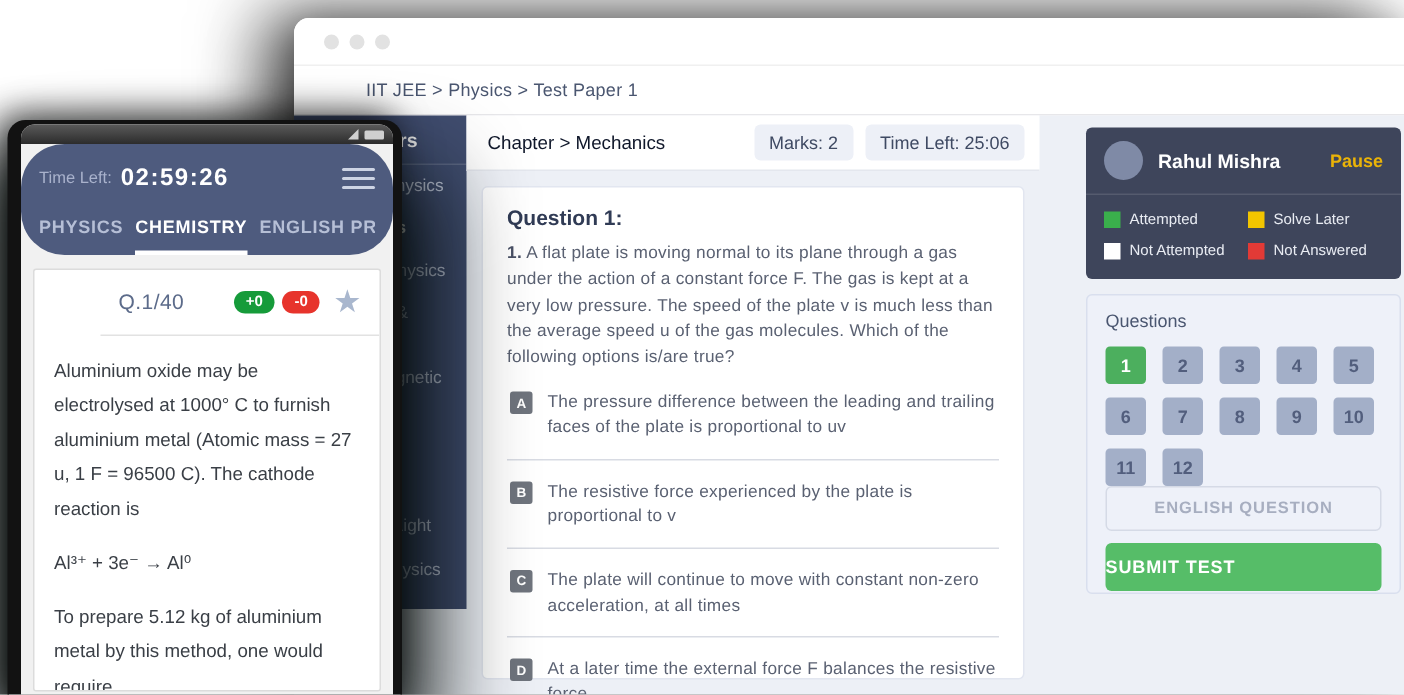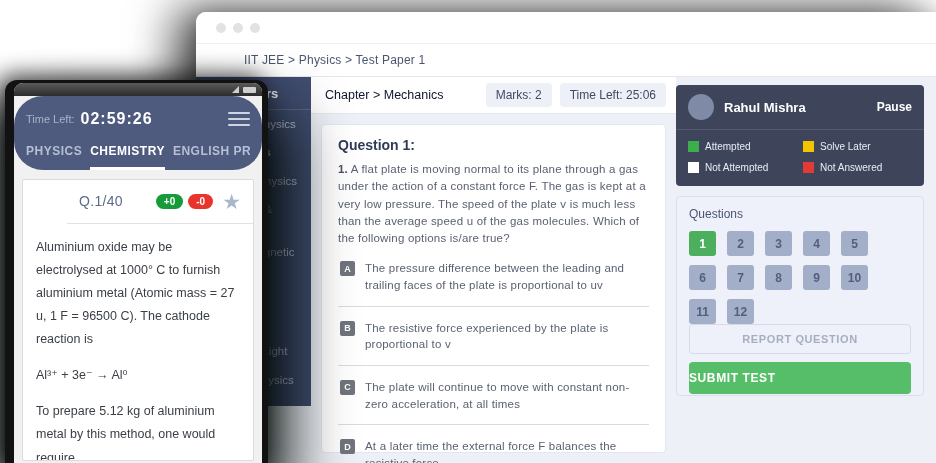--- a/index.html
+++ b/index.html
@@ -42,27 +42,27 @@
     height:100%; display:flex; flex-direction:column; }
   .q-title { font-size:14px; font-weight:bold; color:#303b55; margin-bottom:8px; }
   .q-text { font-size:11.5px; color:#5a6172; line-height:1.5; letter-spacing:0.2px; }
   .q-text b { color:#4a5166; }
   .opt-row { display:flex; gap:10px; padding:13px 2px 12px; border-bottom:1px solid #d8dbe3; }
   .opt-badge { width:15px; height:15px; flex:0 0 auto; background:#6f747d; border-radius:2px; color:#fff;
     font-size:9px; font-weight:bold; display:flex; align-items:center; justify-content:center; margin-top:1px; }
   .opt-text { font-size:11.5px; color:#5a6172; line-height:1.45; letter-spacing:0.2px; }
 
   
-  .rpanel { width:260px; flex:0 0 auto; padding:8px 12px 0 0; display:flex; flex-direction:column; }
+  .rpanel { width:212px; flex:0 0 auto; padding:8px 2px 0 0; display:flex; flex-direction:column;margin-left:31px; }
   .user-card { background:#3e455b; border-radius:4px; overflow:hidden; flex:0 0 auto; }
   .user-row { display:flex; align-items:center; gap:10px; padding:9px 12px;
     border-bottom:1px solid rgba(255,255,255,0.12); }
   .avatar { width:26px; height:26px; border-radius:50%; background:#7f8aa6; flex:0 0 auto; }
   .user-name { color:#fff; font-size:13px; font-weight:bold; flex:1; }
-  .pause { color:#ffffff; font-size:12px; font-weight:bold; cursor:pointer; }
+  .pause { color:#eab308; font-size:12px; font-weight:bold; cursor:pointer; }
   .legend { display:grid; grid-template-columns:1fr 1fr; row-gap:10px; column-gap:6px; padding:11px 12px 13px; }
   .leg-item { display:flex; align-items:center; gap:6px; }
   .leg-sq { width:11px; height:11px; flex:0 0 auto; }
   .leg-label { color:#e9ecf3; font-size:10px; }
   .qs-card { margin-top:10px; background:#eef1f9; border:1px solid #d9dfee; border-radius:4px;
     padding:10px 12px 12px; height:200px; display:flex; flex-direction:column; }
   .qs-title { font-size:12px; color:#4a5670; margin-bottom:10px; }
   .qs-grid { display:grid; grid-template-columns:repeat(5,27px); gap:9px 11px; }
   .qn { width:27px; height:25px; border-radius:3px; background:#a3afc8; color:#525e7d; font-size:12px;
     font-weight:bold; display:flex; align-items:center; justify-content:center; cursor:pointer; }
@@ -203,21 +203,21 @@
             <div class="qn" data-state="default">5</div>
             <div class="qn" data-state="default">6</div>
             <div class="qn" data-state="default">7</div>
             <div class="qn" data-state="default">8</div>
             <div class="qn" data-state="default">9</div>
             <div class="qn" data-state="default">10</div>
             <div class="qn" data-state="default">11</div>
             <div class="qn" data-state="default">12</div>
           </div>
           <div class="qs-spacer"></div>
-          <div class="report-btn">REPORT QUESTION</div>
+          <div class="report-btn">ENGLISH QUESTION</div>
           <div class="submit-btn">SUBMIT TEST</div>
         </div>
       </div>
 
     </div>
   </div>
 
   <div class="phone">
     <div class="screen">
       <div class="statusbar">

